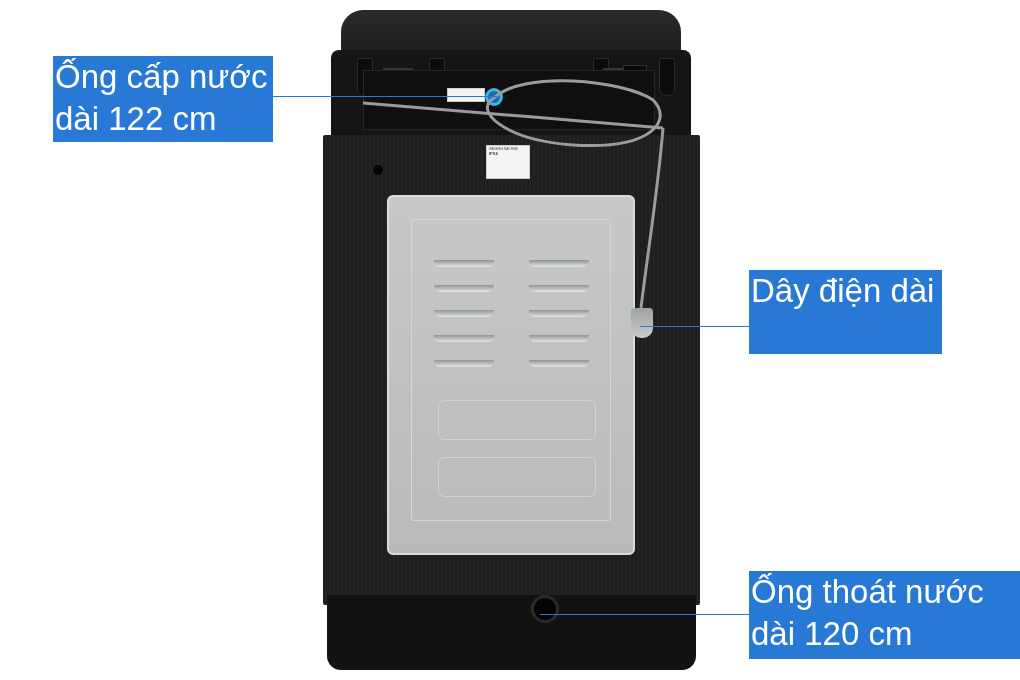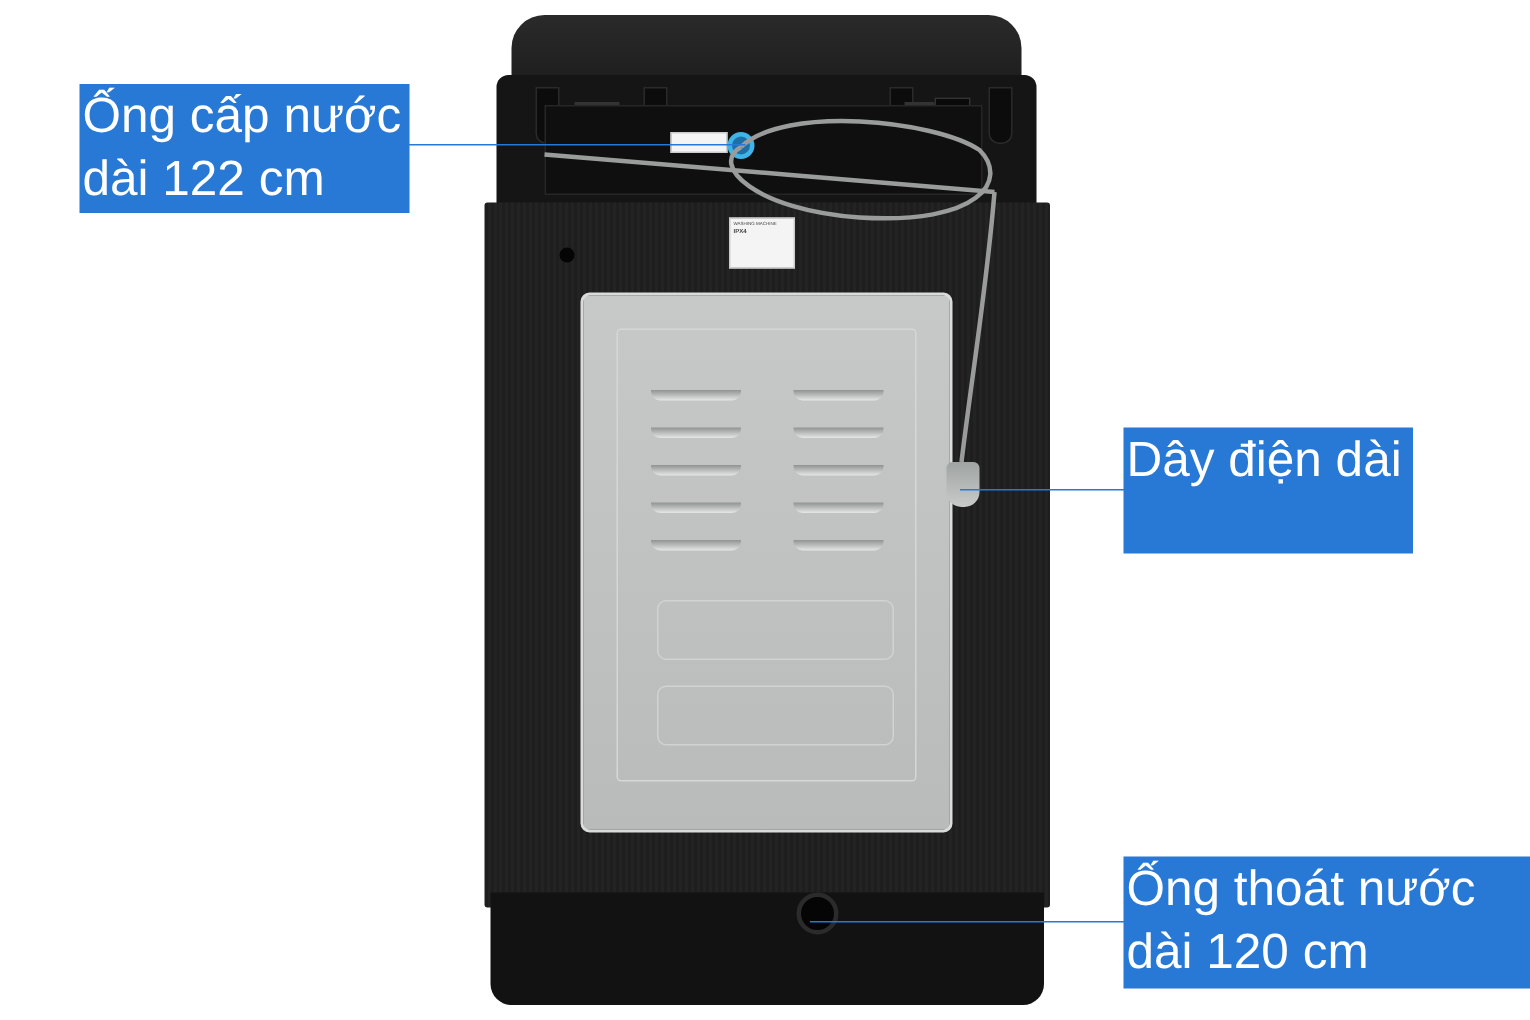--- a/index.html
+++ b/index.html
@@ -136,20 +136,20 @@
 
 <div class="leader" style="left:272px;top:96px;width:225px;height:1px"></div>
 <div class="leader" style="left:640px;top:326px;width:110px;height:1px"></div>
 <div class="leader" style="left:540px;top:614px;width:210px;height:1px"></div>
 
 <div class="callout" style="left:53px;top:56px;width:220px;height:86px">
   <div>Ống cấp nước</div>
   <div>dài 122 cm</div>
 </div>
 
-<div class="callout" style="left:749px;top:285px;width:193px;height:84px">
+<div class="callout" style="left:749px;top:270px;width:193px;height:84px">
   <div>Dây điện dài</div>
 </div>
 
 <div class="callout" style="left:749px;top:571px;width:295px;height:88px">
   <div>Ống thoát nước</div>
   <div>dài 120 cm</div>
 </div>
 
 </body></html>

